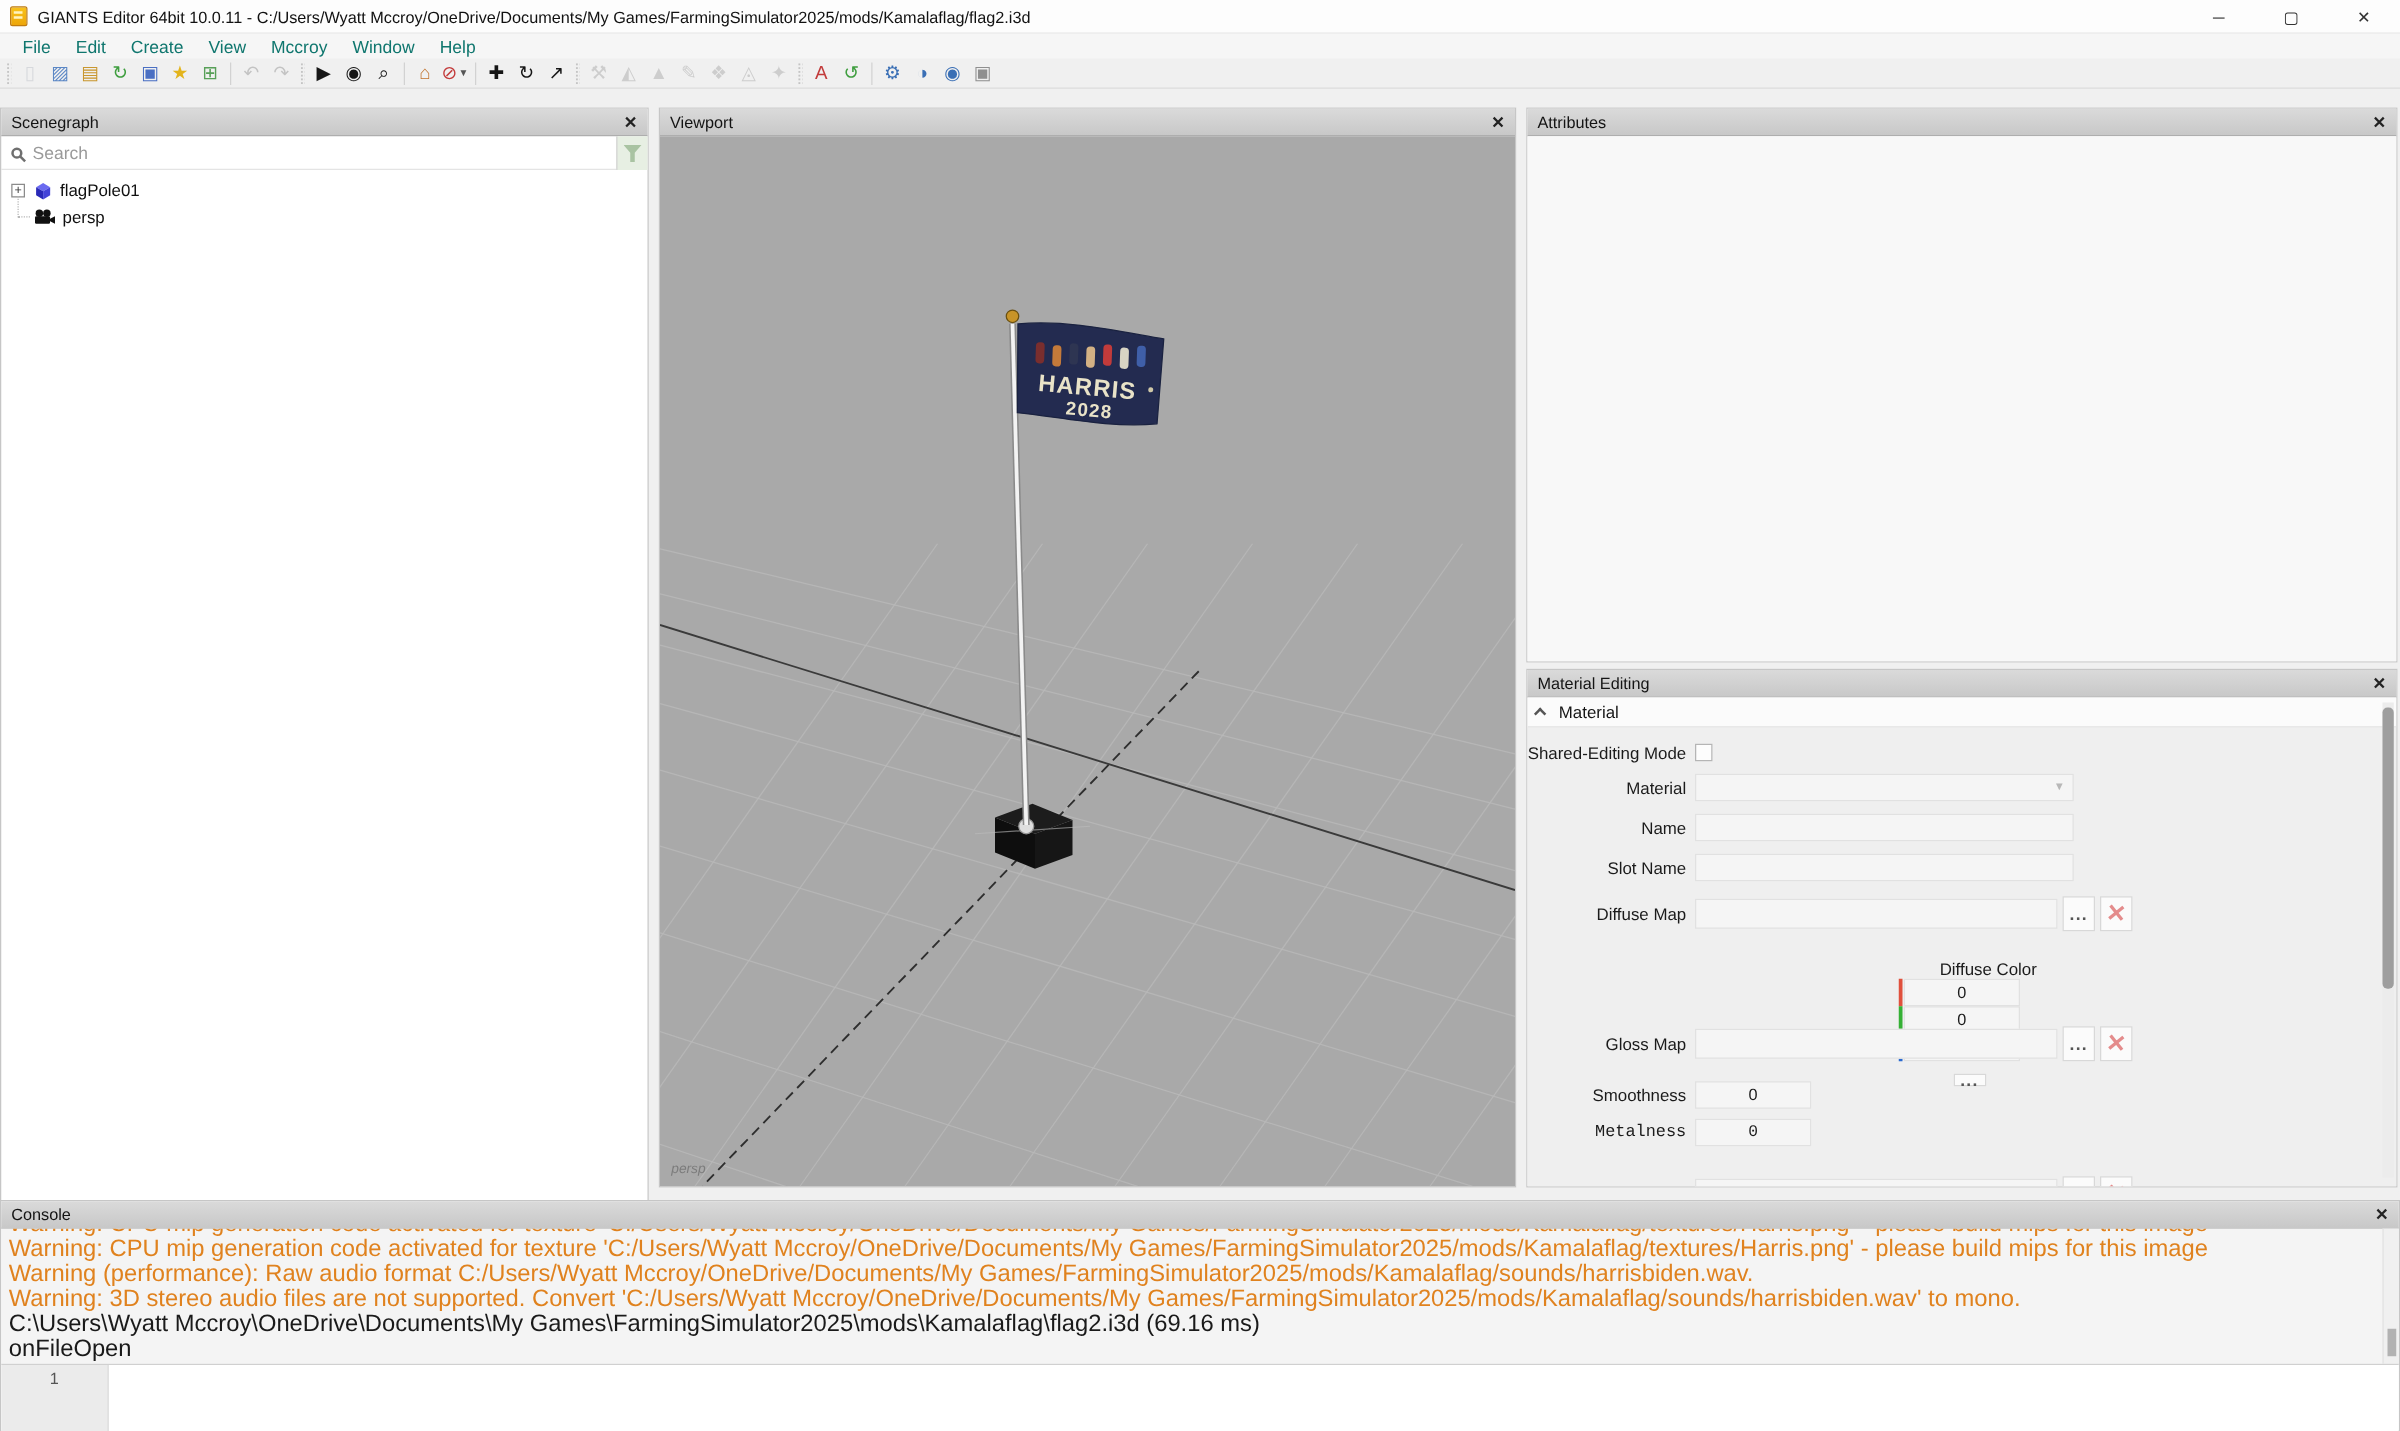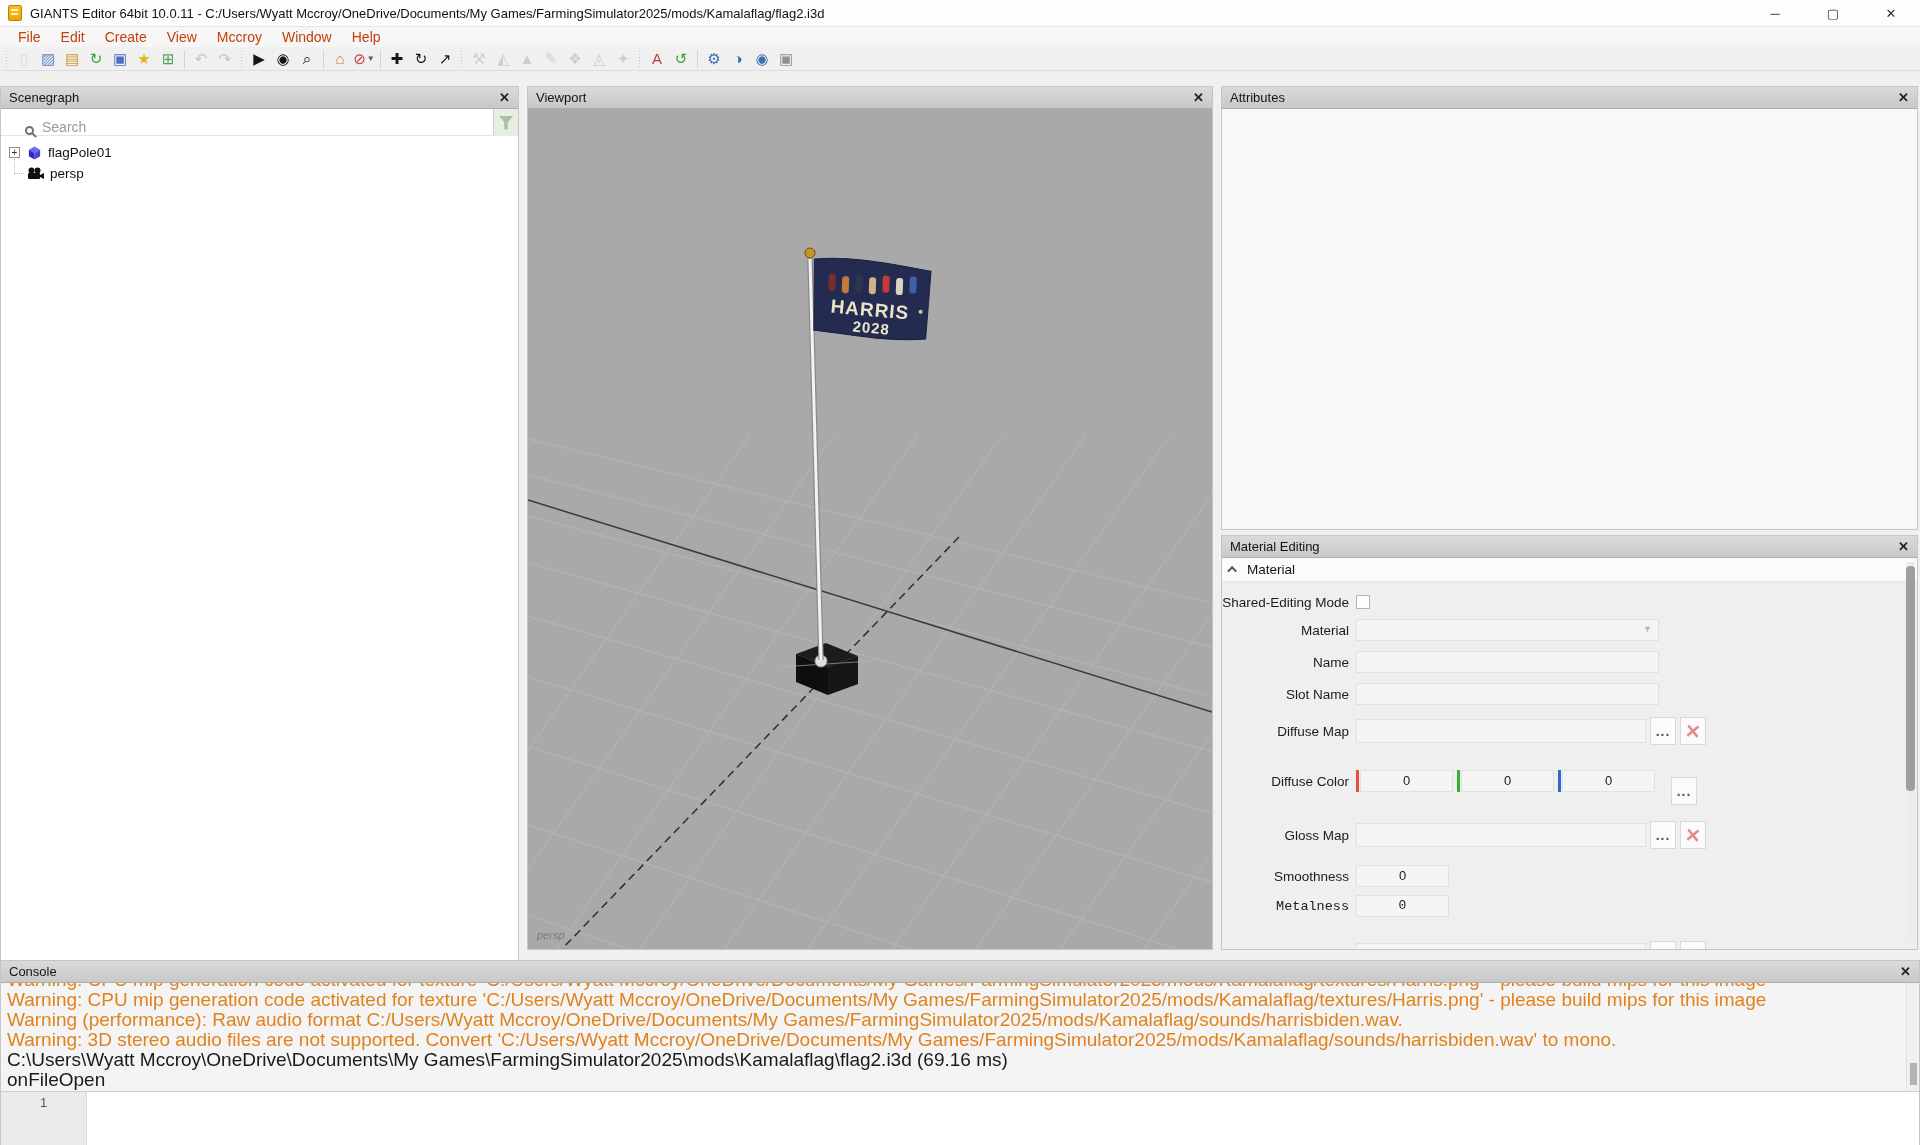--- a/index.html
+++ b/index.html
@@ -9,38 +9,38 @@
   
   .titlebar { position:absolute; left:0; top:0; width:1920px; height:27px; background:#fdfdfd; border-bottom:1px solid #e6e6e6; display:flex; align-items:center; }
   .app-icon { width:14px; height:16px; margin:0 8px 0 8px; background:linear-gradient(#f8c21a,#eda60a); border:1px solid #c07c10; border-radius:2px; position:relative; }
   .app-icon::after { content:""; position:absolute; left:2px; top:3px; width:7px; height:2px; background:#fff3c0; box-shadow:0 4px 0 #fff3c0; }
   .title-text { font-size:13px; color:#111; white-space:nowrap; }
   .win-controls { margin-left:auto; display:flex; height:100%; }
   .win-btn { width:58px; height:100%; display:flex; align-items:center; justify-content:center; font-size:13px; color:#333; }
 
   
   .menubar { position:absolute; left:0; top:27px; width:1920px; height:20px; background:#f6f6f6; display:flex; align-items:center; padding-left:8px; }
-  .menu-item { font-size:14px; padding:0 10px; color:#c2410c; }
+  .menu-item { font-size:14px; padding:0 10px; color:#0f766e; }
 
   
   .toolbar { position:absolute; left:0; top:47px; width:1920px; height:24px; background:#f0f0f0; border-bottom:1px solid #dcdcdc; display:flex; align-items:center; padding-left:2px; }
   .tb-btn { width:22px; height:21px; display:flex; align-items:center; justify-content:center; font-size:15px; line-height:21px; margin:0 1px; }
   .tb-btn.disabled { opacity:.55; }
   .tb-sep { width:1px; height:18px; background:#d2d2d2; margin:0 4px; }
   .tb-handle { width:4px; height:18px; margin:0 3px; background-image:radial-gradient(#c4c4c4 35%, transparent 36%); background-size:3px 3px; }
   .tb-dd { font-size:8px; color:#555; margin-left:1px; }
 
   
   .panel { position:absolute; background:#ffffff; border:1px solid #c6c6c6; }
   .panel-header { height:22px; background:linear-gradient(#dadada,#c8c8c8); border-bottom:1px solid #aeaeae; display:flex; align-items:center; padding:0 8px; font-size:13px; color:#141414; }
   .panel-close { margin-left:auto; font-size:13px; font-weight:bold; color:#222; }
 
   
   #scenegraph { left:0; top:86px; width:519px; height:1056px; }
-  .search-row { height:27px; border-bottom:1px solid #e4e4e4; display:flex; align-items:flex-end; position:relative; padding-left:24px; }
+  .search-row { height:27px; border-bottom:1px solid #e4e4e4; display:flex; align-items:center; position:relative; padding-left:8px; }
   .mag { width:9px; height:9px; border:2px solid #6f6f6f; border-radius:50%; position:relative; margin-right:8px; flex:none; }
   .mag::after { content:""; position:absolute; width:2px; height:6px; background:#6f6f6f; transform:rotate(-45deg); bottom:-5px; right:-3px; }
   .search-input { border:none; outline:none; flex:1; font-size:14px; color:#333; background:transparent; }
   .search-input::placeholder { color:#9a9a9a; }
   .search-clear { width:16px; height:16px; border-radius:50%; background:#9d9d9d; color:#fff; font-size:10px; line-height:16px; text-align:center; margin-right:8px; flex:none; }
   .filter-box { width:25px; height:27px; background:#e7efe3; border-left:1px solid #d4d4d4; display:flex; align-items:center; justify-content:center; flex:none; position:absolute; right:0; top:0; }
   .funnel { width:15px; height:14px; background:#a9c3a2; clip-path:polygon(0 0,100% 0,62% 48%,62% 100%,38% 100%,38% 48%); }
   .tree { padding-top:6px; }
   .tree-row { height:21px; display:flex; align-items:center; font-size:13.5px; color:#101010; }
   .expander { width:11px; height:11px; border:1px solid #8b8b8b; background:#fff; font-size:10px; line-height:9px; text-align:center; color:#333; margin:0 7px 0 8px; flex:none; }
@@ -312,21 +312,21 @@
       <div class="mat-label">Diffuse Map</div>
       <div class="mat-field fld-map"></div>
       <div class="btn-sq">
           <span class="dots">...</span>
         </div>
       <div class="btn-sq">
           <span class="xmark">✕</span>
         </div>
     </div>
 
-    <div class="mat-row" style="top:210px;height:26px;">
+    <div class="mat-row" style="top:210px;height:26px;flex-direction:column;">
       <div class="mat-label">Diffuse Color</div>
       <div class="rgb-group">
           <div class="rgb-bar" style="background:#e0503c"></div>
           <div class="rgb-field">0</div>
         </div>
       <div class="rgb-group">
           <div class="rgb-bar" style="background:#35b035"></div>
           <div class="rgb-field">0</div>
         </div>
       <div class="rgb-group">

